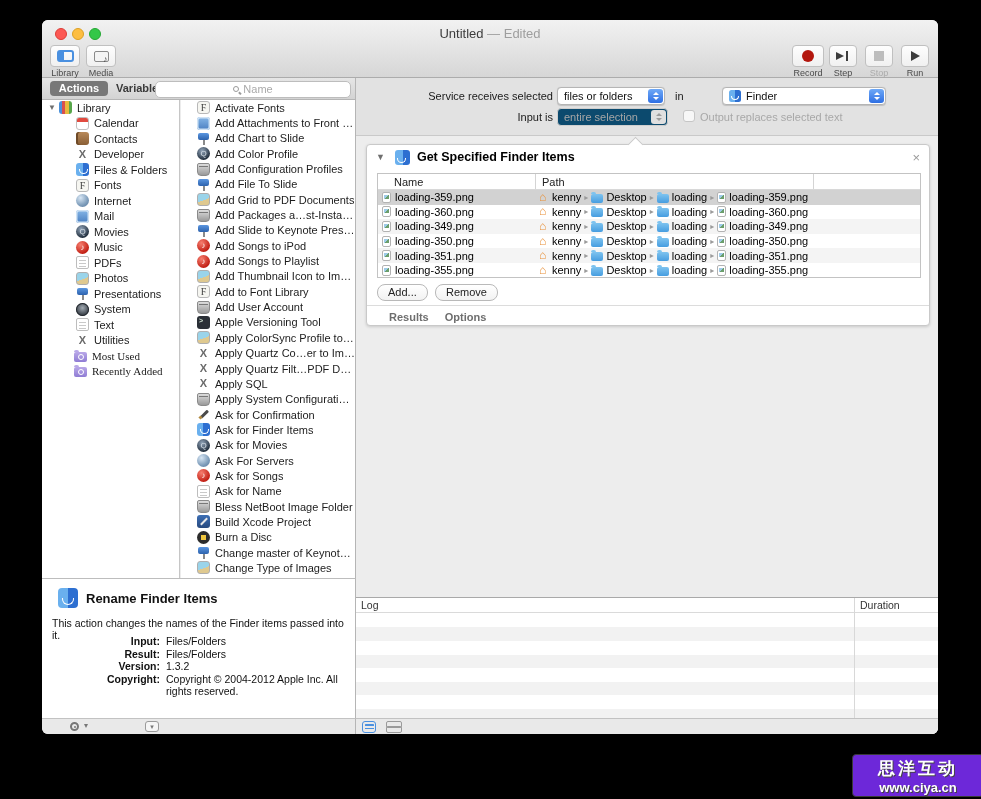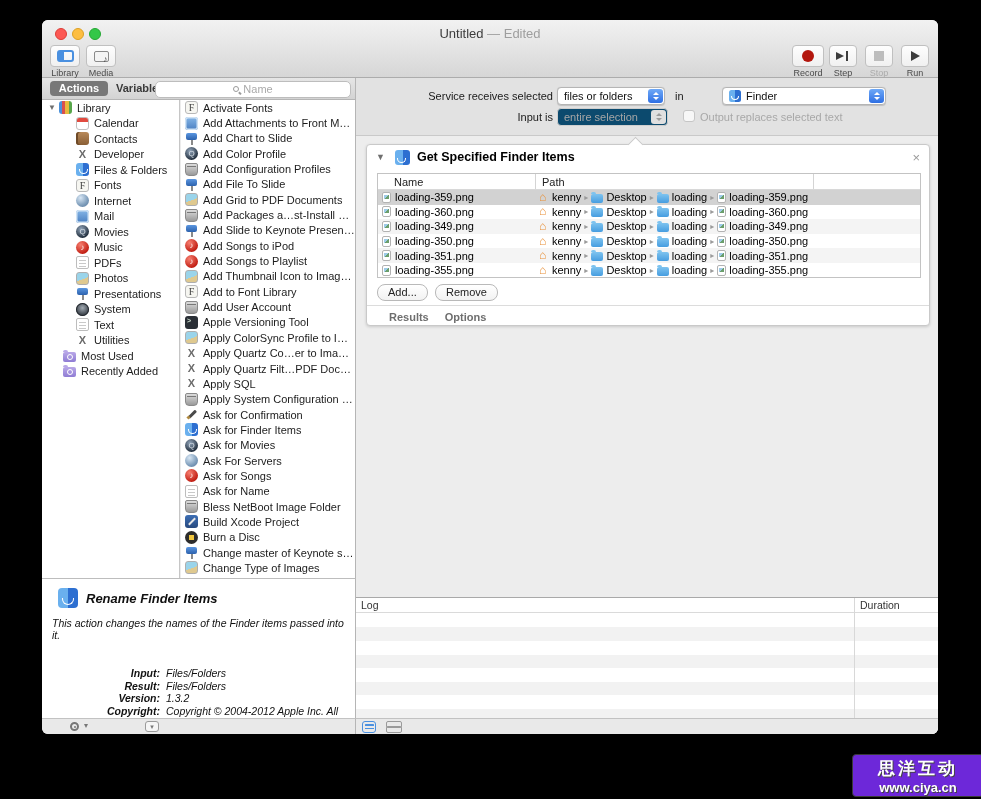--- a/index.html
+++ b/index.html
@@ -44,24 +44,24 @@
             border-radius:5px; display:flex; align-items:center; justify-content:center; gap:4px; }
   .mag { width:6px; height:6px; border:1.5px solid #9a9a9a; border-radius:50%; position:relative; }
   .mag::after { content:""; position:absolute; left:5px; top:5px; width:1.5px; height:3px; background:#9a9a9a; transform:rotate(-45deg); }
   .search .ph { font-size:11px; color:#a9a9a9; }
 
   
   .sidebar { position:absolute; left:0; top:80px; width:138px; height:478px; background:#fff; border-right:1px solid #c6c6c6; overflow:hidden; }
   .actions { position:absolute; left:139px; top:80px; width:175px; height:478px; background:#fff; border-right:1px solid #b5b5b5; overflow:hidden; }
   .sb-row, .ac-row { display:flex; align-items:center; font-size:11px; color:#1c1c1c; white-space:nowrap; }
   .sb-row { height:15.5px; }
-  .ac-row { height:15.35px; padding-left:4px; }
+  .ac-row { height:15.35px; padding-left:16px; }
   .sb-row.lvl0 { padding-left:6px; }
   .sb-row.lvl1 { padding-left:34px; }
-  .sb-row.lvl2 { padding-left:21px; }
+  .sb-row.lvl2 { padding-left:32px;font-family:Liberation Serif, serif; }
   .disc { font-size:8px; color:#6f6f6f; margin-right:3px; }
   .lbl { margin-left:5px; overflow:hidden; text-overflow:ellipsis; }
 
   
   .ic { display:inline-block; width:13px; height:13px; border-radius:3px; position:relative; flex:none; vertical-align:middle; }
   .ic-library { background:linear-gradient(90deg,#4a90d9 0 25%,#d94f4f 25% 50%,#e8b93e 50% 75%,#57a64a 75%); }
   .ic-calendar { background:#fff; border:1px solid #c0c0c0; }
   .ic-calendar::before { content:""; position:absolute; left:0; right:0; top:0; height:4px; background:#e14b40; border-radius:2px 2px 0 0; }
   .ic-contacts { background:linear-gradient(#b98a5a,#8a5f36); box-shadow:inset 2px 0 0 #6e4a28; }
   .ic-developer { border-radius:0; }
@@ -98,27 +98,27 @@
   .ic-xcode::before { content:""; position:absolute; left:5.5px; top:2px; width:2px; height:9px; background:#e8e8e8; transform:rotate(45deg); }
   .ic-burn { border-radius:50%; background:radial-gradient(circle,#f0c63f 0 32%,#2c2c2c 32%); }
   .ic-home { border-radius:0; }
   .ic-home::before { content:"⌂"; position:absolute; left:0; right:0; top:-1px; text-align:center; font-size:12px; font-weight:bold; color:#e8913a; }
   .ic-folder { width:12px; height:9px; margin-top:2px; background:linear-gradient(#7ec3ef,#469de0); border-radius:2px; }
   .ic-folder::before { content:""; position:absolute; left:0; top:-2px; width:5px; height:2px; background:#7ec3ef; border-radius:2px 2px 0 0; }
   .ic-png { width:9px; height:11px; background:#fff; border:1px solid #b2b2b2; border-radius:2px; }
   .ic-png::before { content:""; position:absolute; left:1px; top:2px; width:5px; height:4px; background:linear-gradient(135deg,#9ecbe8 0 55%,#6b9e6b 55%); }
 
   
-  .desc-panel { position:absolute; left:0; top:558px; width:314px; height:140px; background:#fff; border-top:1px solid #bdbdbd; border-right:1px solid #b5b5b5;font-style:italic; }
+  .desc-panel { position:absolute; left:0; top:558px; width:314px; height:140px; background:#fff; border-top:1px solid #bdbdbd; border-right:1px solid #b5b5b5; }
   .desc-title { position:absolute; left:16px; top:9px; display:flex; align-items:center; gap:8px; }
   .desc-title .big-finder { width:20px; height:20px; border-radius:4px; }
   .desc-title .big-finder::after { left:4px; bottom:3px; width:10px; height:6px; border-radius:0 0 10px 10px; }
   .desc-title .t { font-size:13px; font-weight:bold; color:#111; }
   .desc-text { position:absolute; left:10px; top:38px; width:300px; font-size:10.5px; color:#111; }
-  .fields { position:absolute; left:0px; top:56px; width:310px; font-size:10.5px;margin-top:32px; }
+  .fields { position:absolute; left:0px; top:56px; width:310px; font-size:10.5px; }
   .frow { display:flex; margin-bottom:0.5px; }
   .frow .fl { width:118px; text-align:right; font-weight:bold; color:#111; flex:none; }
   .frow .fv { margin-left:6px; width:180px; color:#111; }
 
   .bl-bar { position:absolute; left:0; top:698px; width:314px; height:16px; background:#e9e9e9; border-top:1px solid #c2c2c2; border-right:1px solid #b5b5b5; }
   .gear { position:absolute; left:28px; top:3px; width:9px; height:9px; border:2px solid #777; border-radius:50%; }
   .gear::before { content:""; position:absolute; left:1.5px; top:1.5px; width:2px; height:2px; background:#777; border-radius:50%; }
   .gear-chev { position:absolute; left:42px; top:2px; font-size:8px; color:#777; }
   .popup-box { position:absolute; left:103px; top:2px; width:14px; height:11px; border:1px solid #9a9a9a; border-radius:3px; background:#f5f5f5; font-size:7px; color:#777; text-align:center; line-height:10px; }
 

